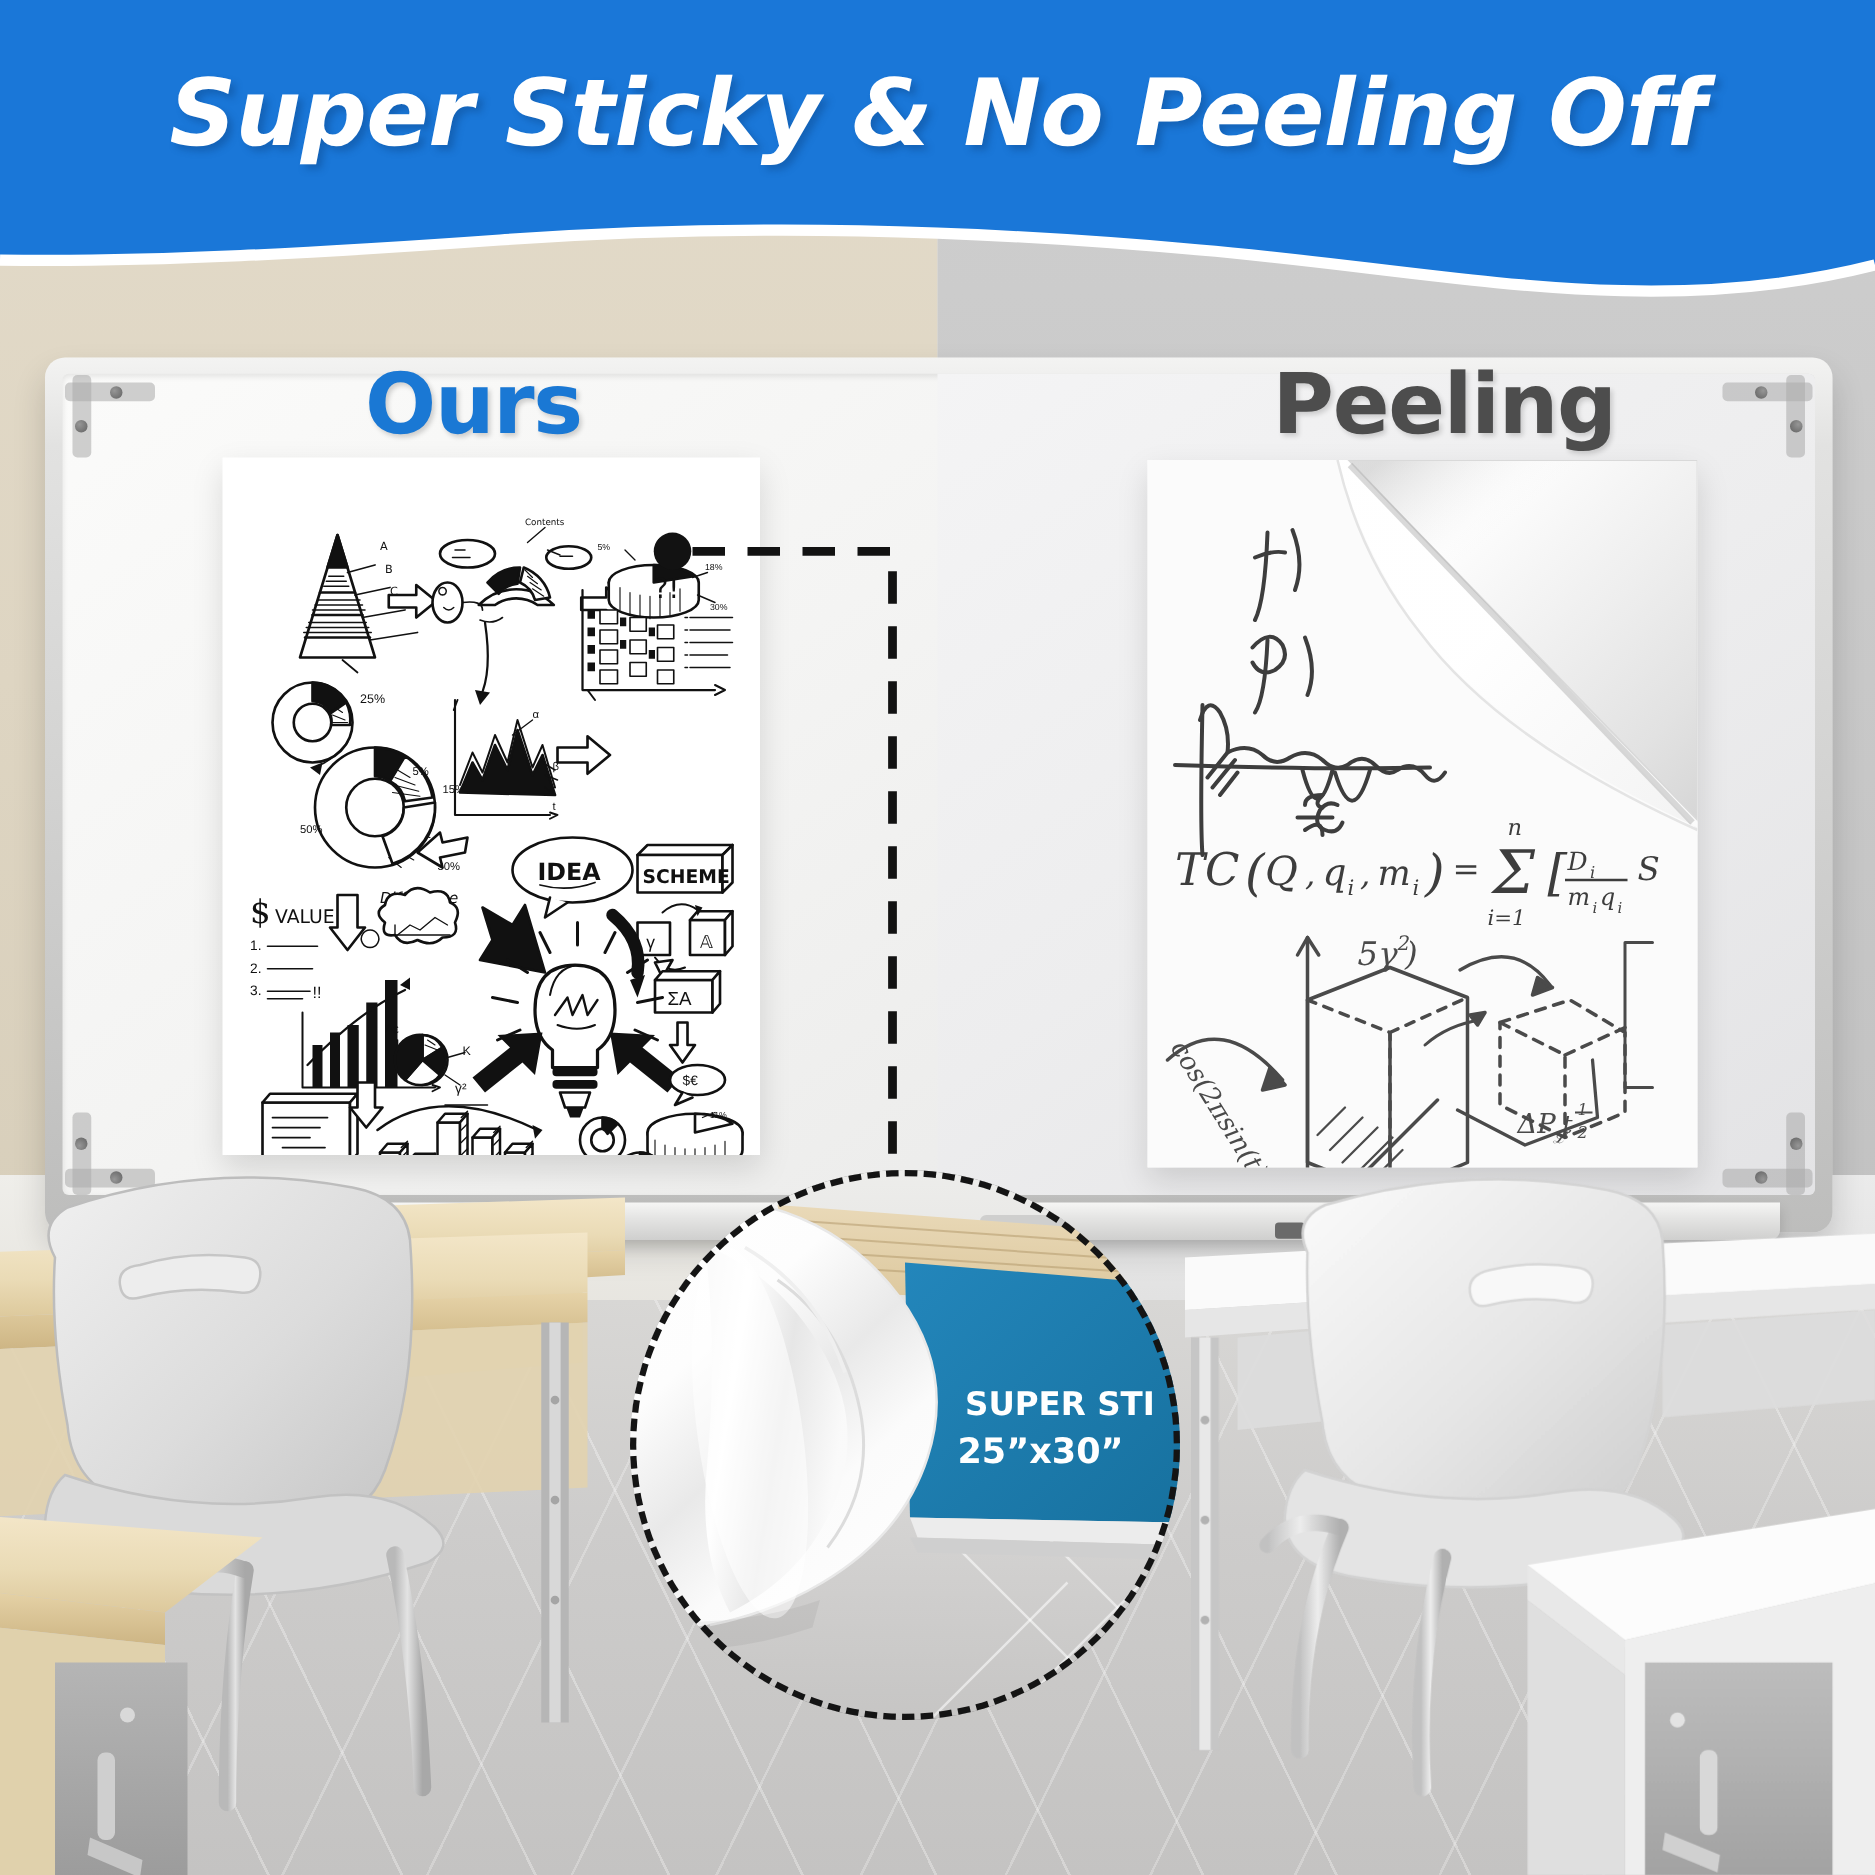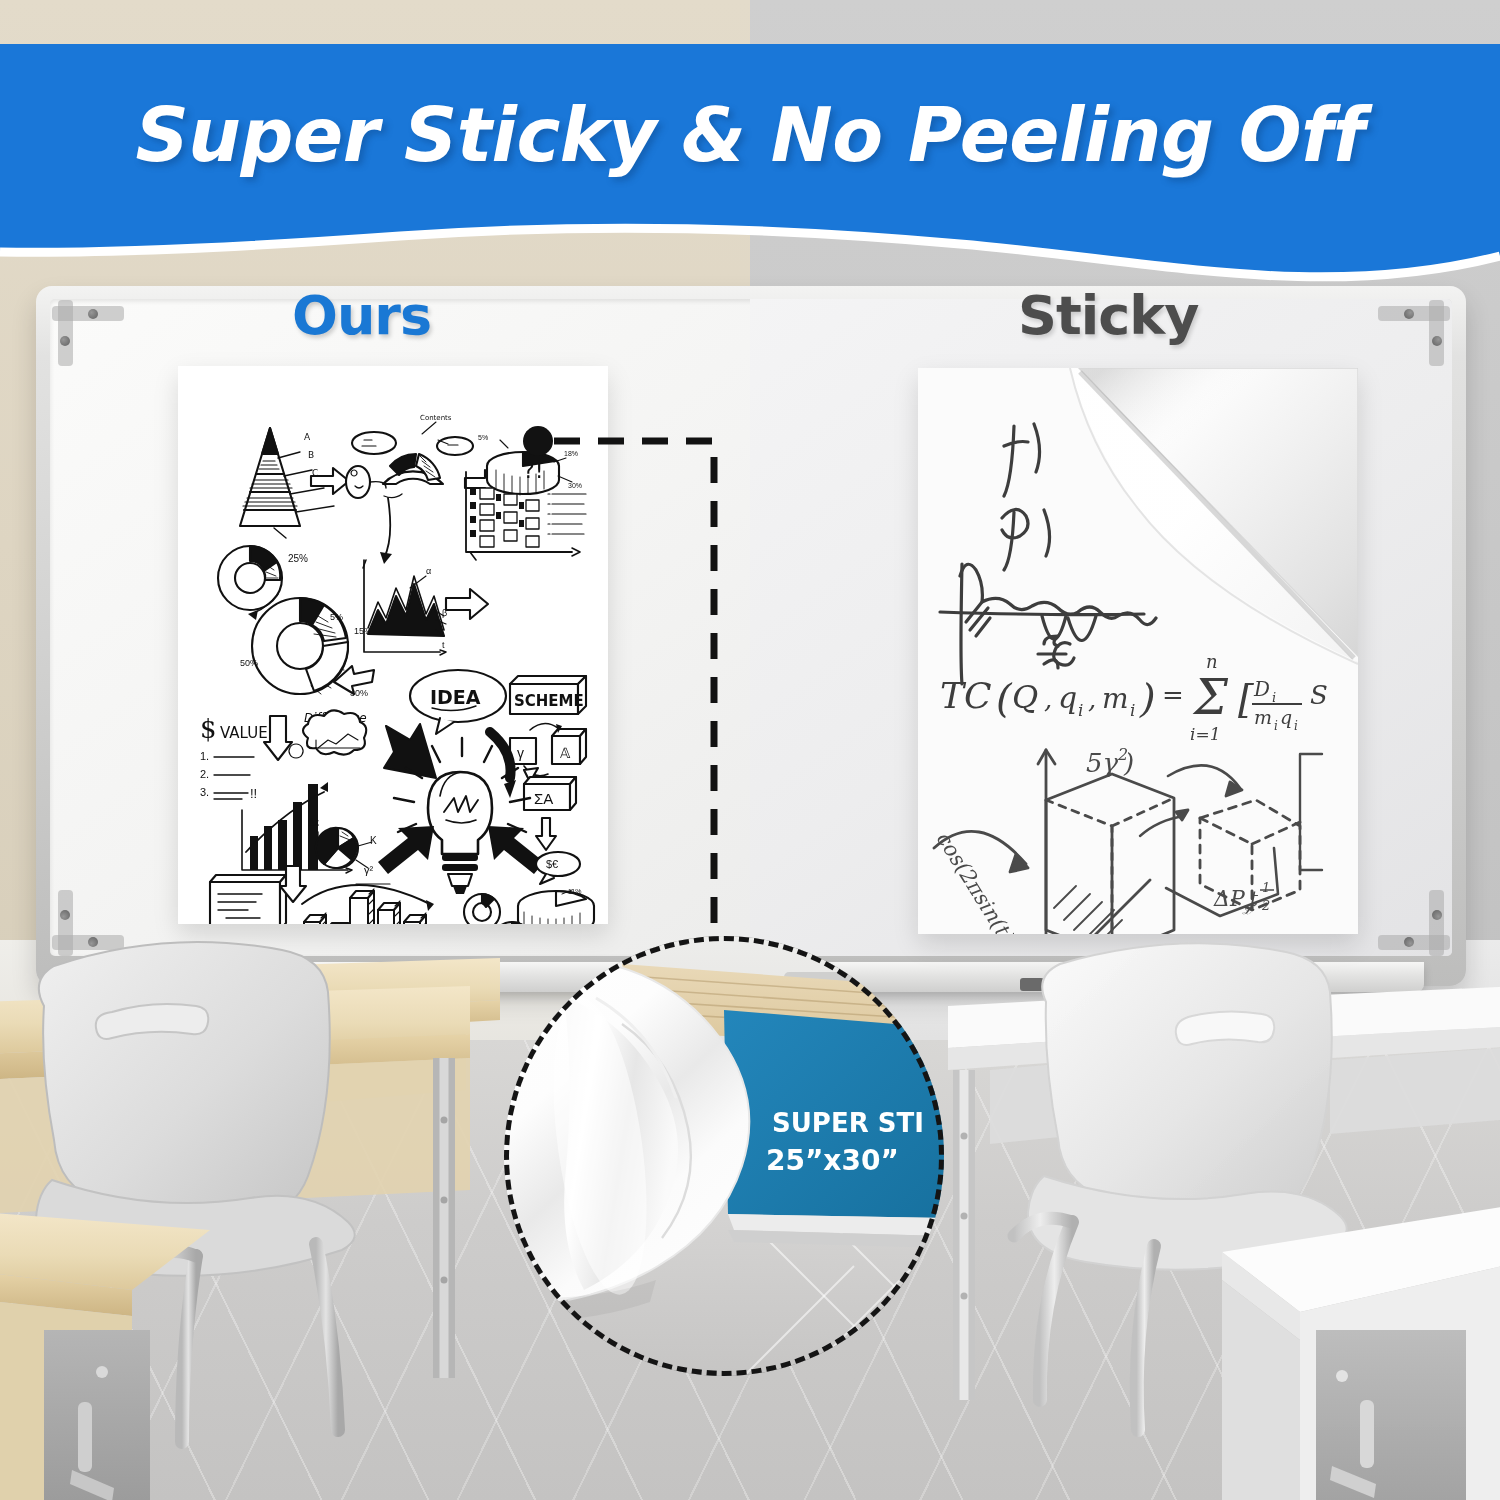--- a/index.html
+++ b/index.html
@@ -1,20 +1,20 @@
 <!DOCTYPE html>
 <html><head>
 <meta charset="utf-8">
 <style>
   html,body{margin:0;padding:0;background:#fff;}
   body{width:1500px;height:1500px;overflow:hidden;font-family:"Liberation Sans",sans-serif;}
   #stage{position:relative;width:1500px;height:1500px;overflow:hidden;background:#e9e7e2;}
 
   
-  .banner{position:absolute;left:0;top:0;width:1500px;height:260px;overflow:hidden;z-index:40;margin-top:44px;}
+  .banner{position:absolute;left:0;top:0;width:1500px;height:260px;overflow:hidden;z-index:40;}
   .banner-svg{position:absolute;left:0;top:0;}
   .banner-title{
     position:absolute;left:0;top:48px;width:1500px;text-align:center;
     font-family:"DejaVu Sans",sans-serif;font-weight:bold;font-style:italic;
     font-size:74px;letter-spacing:-0.5px;color:#ffffff;white-space:nowrap;
     text-shadow:4px 4px 6px rgba(10,60,120,.35);z-index:3;
   }
 
   
   .scene{position:absolute;left:0;top:0;width:1500px;height:1500px;z-index:1;}
@@ -57,21 +57,21 @@
   .wb-tray{position:absolute;left:42px;right:42px;bottom:-6px;height:30px;border-radius:0 0 8px 8px;
     background:linear-gradient(180deg,#f6f6f5 0%,#e4e4e3 42%,#cfcfce 100%);
     box-shadow:0 5px 10px rgba(0,0,0,.15);}
   .wb-marker{position:absolute;left:960px;bottom:2px;width:120px;height:11px;border-radius:6px;
     background:linear-gradient(180deg,#fdfdfd,#dedede);}
   .wb-marker:after{content:"";position:absolute;left:-18px;top:-1px;width:24px;height:13px;
     border-radius:3px;background:#6a6a6a;}
 
   
   .lbl{position:absolute;font-family:"DejaVu Sans",sans-serif;font-weight:bold;
-    font-size:54px;letter-spacing:-1px;z-index:14;}
+    font-size:67px;letter-spacing:-1px;z-index:14;}
   .lbl-ours{left:292px;top:284px;color:#1a78d4;text-shadow:2px 3px 4px rgba(0,0,0,.18);}
   .lbl-others{left:1018px;top:284px;color:#4d4d4d;text-shadow:2px 3px 4px rgba(0,0,0,.16);}
 
   
   .sheet{position:absolute;background:#ffffff;z-index:12;}
   .sheet-ours{left:178px;top:366px;width:430px;height:558px;
     box-shadow:0 10px 24px rgba(0,0,0,.13);}
   .sheet-others{left:918px;top:368px;width:440px;height:566px;
     box-shadow:0 10px 24px rgba(0,0,0,.13);}
   .doodle-svg,.math-svg{position:absolute;left:0;top:0;width:100%;height:100%;}
@@ -538,21 +538,21 @@
       <path d="M160 0 L440 288 L440 0 Z" fill="url(#peelGrad)"></path>
       <path d="M160 0 L440 288 L440 0 Z" fill="url(#peelShade)"></path>
       <path d="M160 0 L440 288 L440 0 Z" fill="none" stroke="#d9d9d9" stroke-width="1.4"></path>
       <path d="M152 0 q20 74 64 134 q64 86 224 160 L440 296 L160 0 Z" fill="url(#curlGlow)" opacity=".92"></path>
       <path d="M152 0 q18 78 66 138 q66 88 222 158" fill="none" stroke="#e4e4e4" stroke-width="2"></path>
       <path d="M162 4 L436 290" stroke="rgba(170,170,170,.45)" stroke-width="5" fill="none"></path>
     </svg>
   </div>
 
   <div class="lbl lbl-ours">Ours</div>
-  <div class="lbl lbl-others">Sticky</div>
+  <div class="lbl lbl-others">Peeling</div>
 
   <svg class="callout" viewBox="0 0 1500 1500">
     <circle cx="538" cy="441" r="15" fill="#121212"></circle>
     <path d="M554 441 L714 441 L714 960" fill="none" stroke="#121212" stroke-width="7" stroke-dasharray="26 18" stroke-linecap="butt"></path>
   </svg>
 
   <svg class="furn" viewBox="0 0 1500 1500">
     <defs>
       <linearGradient id="woodTop" x1="0" y1="0" x2="0" y2="1">
         <stop offset="0%" stop-color="#f3e6c8"></stop>

